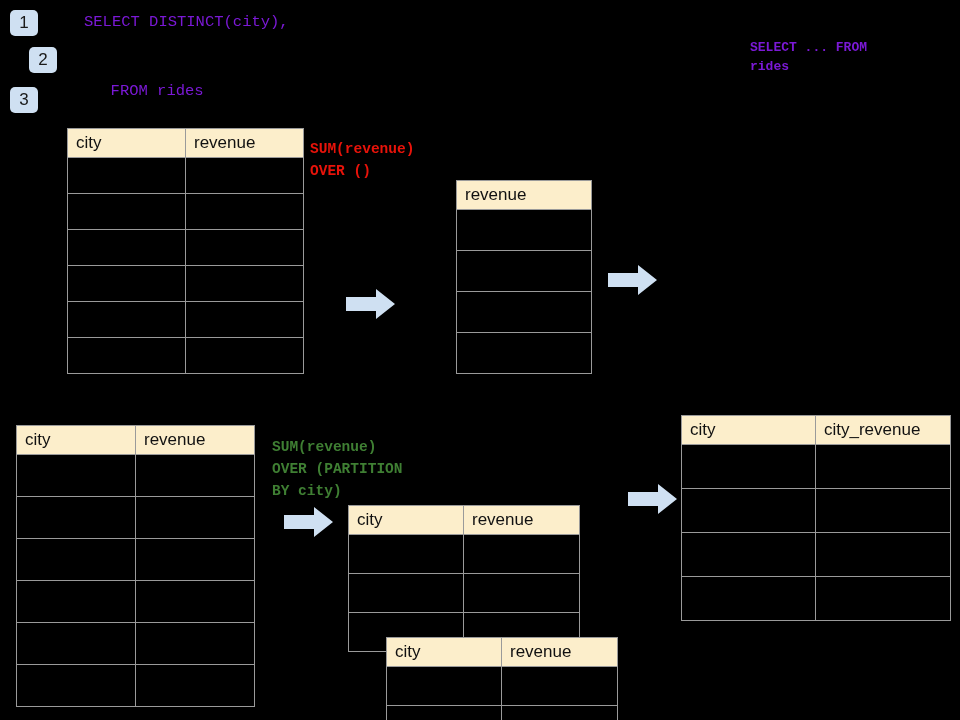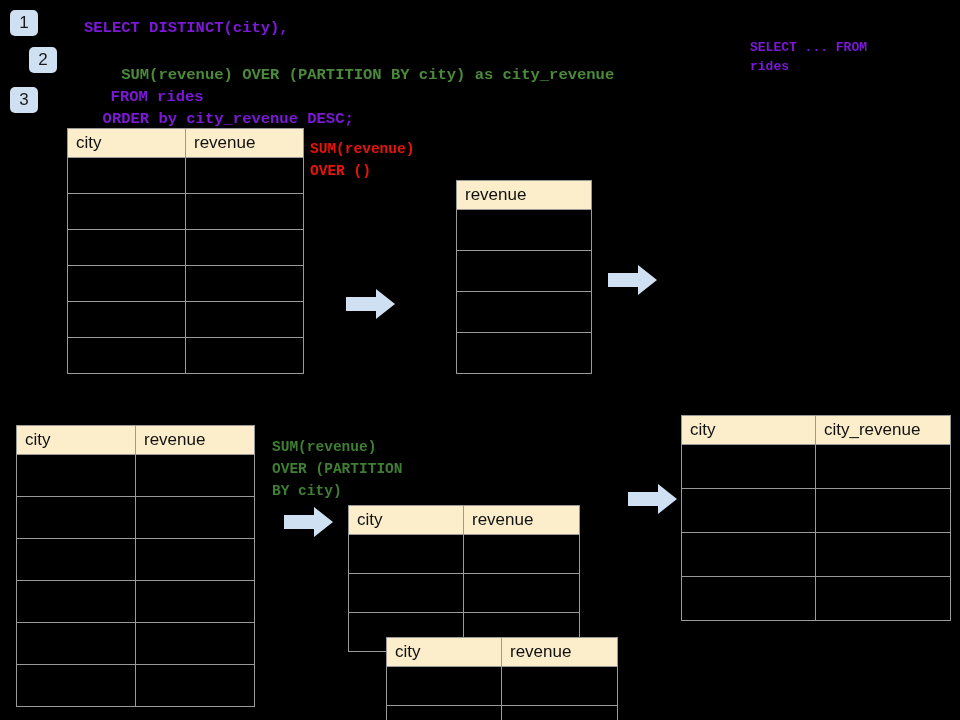--- a/index.html
+++ b/index.html
@@ -28,25 +28,24 @@
     text-align: center;
     width: 28px;
     height: 26px;
   }
 
   
   .sql {
     position: absolute;
     font-family: "Liberation Mono", monospace;
     font-size: 15.5px;
-    font-weight: bold;
+    font-weight: normal;
     letter-spacing: 0px;
     white-space: pre;
     line-height: 22px;
-    margin-top: 6px;
   }
   .sql-purple { color: #7b19d6; }
   .sql-red    { color: #e8130a; }
   .sql-green  { color: #4a8a3a; }
 
   
   .label {
     position: absolute;
     font-family: "Liberation Mono", monospace;
     font-size: 14.5px;
@@ -89,23 +88,21 @@
 </head>
 <body>
 
 <div id="canvas">
 
   <div class="badge" style="left:10px; top:10px;">1</div>
   <div class="badge" style="left:29px; top:47px;">2</div>
   <div class="badge" style="left:10px; top:87px;">3</div>
 
   <div class="sql sql-purple" style="left:84px; top:11px;">SELECT DISTINCT(city),</div>
-  <div class="sql sql-green" style="left:84px; top:58px;">    SUM(revenue) OVER (PARTITION BY city) as city_revenue</div>
   <div class="sql sql-purple" style="left:92px; top:80px;">  FROM rides</div>
-  <div class="sql sql-purple" style="left:84px; top:102px;">  ORDER by city_revenue DESC;</div>
 
   <div class="label label-purple" style="left:750px; top:38px; font-size:13px; line-height:19px;">SELECT ... FROM
 rides</div>
 
   <div class="label label-red" style="left:310px; top:138px;">SUM(revenue)
 OVER ()</div>
 
   <div class="label label-green" style="left:272px; top:436px;">SUM(revenue)
 OVER (PARTITION
 BY city)</div>

